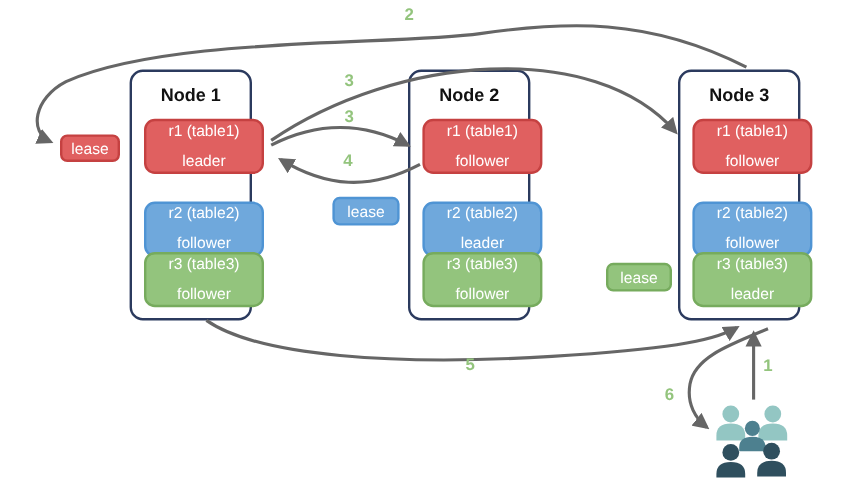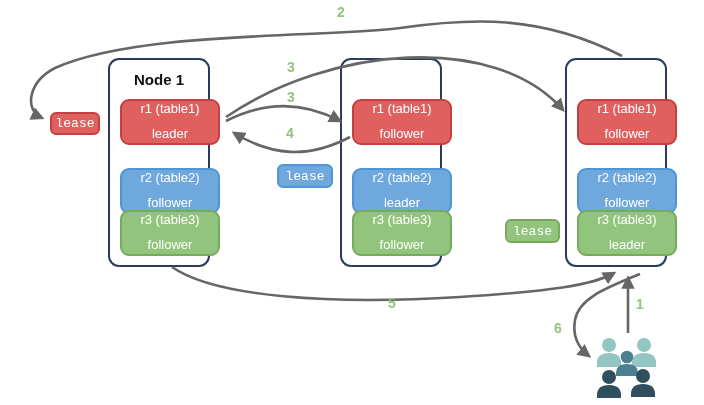--- a/index.html
+++ b/index.html
@@ -19,21 +19,21 @@
     position:absolute;left:10px;width:100px;height:46px;border-radius:9px;
     color:#fff;font-size:13px;text-align:center;display:flex;flex-direction:column;
     justify-content:space-between;line-height:1.3;box-sizing:border-box;
   }
   .r1{top:39px}.r2{top:108px}.r3{top:150px}
   .red{background:#e06060;border:2px solid #c54141;}
   .blue{background:#6fa8dc;border:2px solid #4f94d4;}
   .green{background:#93c47d;border:2px solid #76ab5d;}
   .lease{
     position:absolute;border-radius:6px;color:#fff;font-size:13px;
-    display:flex;align-items:center;justify-content:center;box-sizing:border-box;z-index:1;font-family:Liberation Mono, monospace;
+    display:flex;align-items:center;justify-content:center;box-sizing:border-box;z-index:1;
   }
   .lease-red{left:50px;top:112px;width:50px;height:23px;}
   .lease-blue{left:277px;top:164px;width:56px;height:24px;}
   .lease-green{left:505px;top:219px;width:55px;height:24px;}
   .step{
     position:absolute;font-weight:bold;font-size:14px;color:#93c47d;z-index:3;
   }
   .s2{left:337px;top:4px}
   .s3a{left:287px;top:59px}
   .s3b{left:287px;top:89px}
@@ -63,35 +63,37 @@
       <div>r2 (table2)</div>
       <div>follower</div>
     </div>
     <div class="replica green r3">
       <div>r3 (table3)</div>
       <div>follower</div>
     </div>
   </div>
 
   <div class="node node2">
+    <div class="node-title">Node 2</div>
     <div class="replica red r1">
       <div>r1 (table1)</div>
       <div>follower</div>
     </div>
     <div class="replica blue r2">
       <div>r2 (table2)</div>
       <div>leader</div>
     </div>
     <div class="replica green r3">
       <div>r3 (table3)</div>
       <div>follower</div>
     </div>
   </div>
 
   <div class="node node3">
+    <div class="node-title">Node 3</div>
     <div class="replica red r1">
       <div>r1 (table1)</div>
       <div>follower</div>
     </div>
     <div class="replica blue r2">
       <div>r2 (table2)</div>
       <div>follower</div>
     </div>
     <div class="replica green r3">
       <div>r3 (table3)</div>

